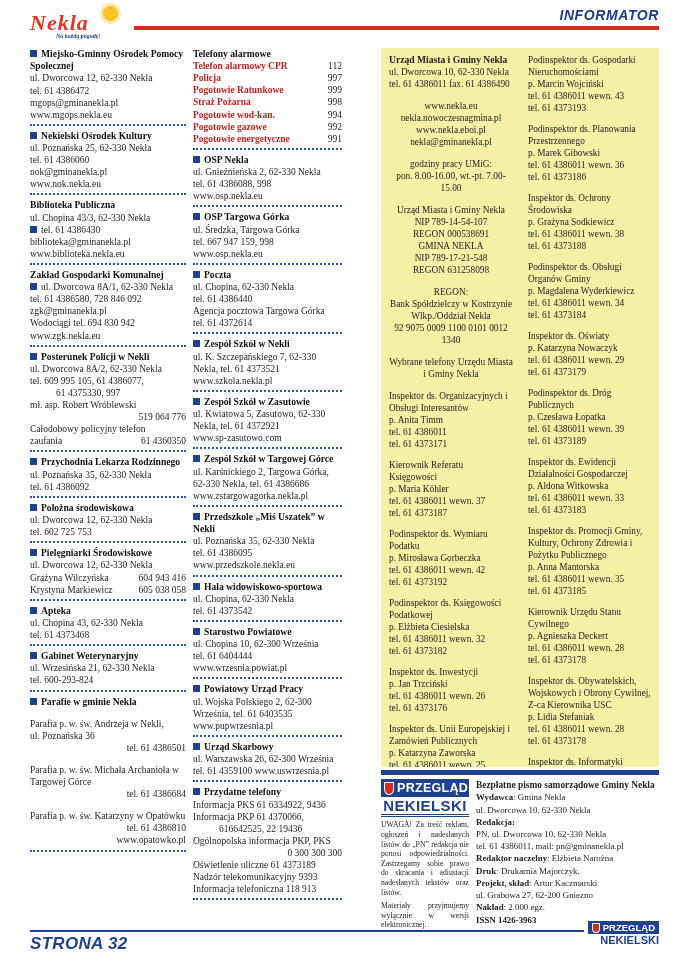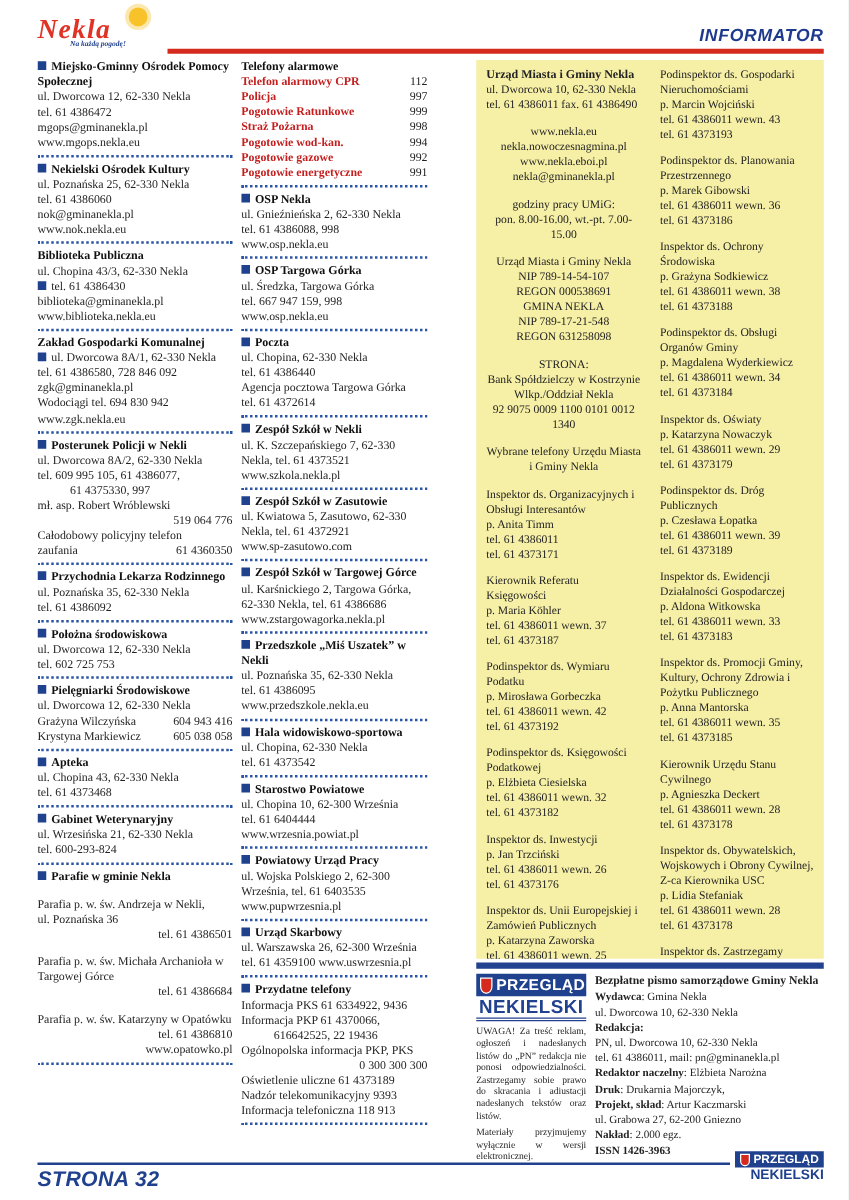--- a/index.html
+++ b/index.html
@@ -1,19 +1,19 @@
 <!DOCTYPE html>
 <html><head>
 <meta charset="utf-8">
 <style>
   html,body{margin:0;padding:0;background:#e8e8e8;}
   .page{width:679px;height:960px;background:#ffffff;position:relative;overflow:hidden;
         font-family:"Liberation Serif","DejaVu Serif",serif;color:#232323;}
   
-  .hdr{display:flex;align-items:flex-end;gap:10px;padding:7px 20px 0 30px;}
+  .hdr{display:flex;align-items:flex-start;gap:10px;padding:7px 20px 0 30px;}
   .nekla-logo{position:relative;width:94px;height:36px;flex:0 0 auto;}
   .nekla-sun{position:absolute;right:6px;top:-1px;width:15px;height:15px;border-radius:50%;
              background:#f8c22a;box-shadow:0 0 0 3px rgba(248,194,42,.38);}
   .nekla-script{position:absolute;left:0;top:3px;font-style:italic;font-weight:bold;
                 font-size:22px;color:#e03326;letter-spacing:1px;z-index:2;}
   .nekla-tag{position:absolute;left:26px;top:26px;font-size:6px;font-style:italic;
              font-weight:bold;color:#20418e;z-index:2;}
   .hdr-right{flex:1;}
   .hdr-title{text-align:right;font-weight:bold;font-style:italic;font-size:14px;
              color:#1e3a8c;letter-spacing:.6px;margin-bottom:3px;
@@ -329,21 +329,21 @@
             </div>
             <div class="center-block">
               <div class="line center">Urząd Miasta i Gminy Nekla</div>
               <div class="line center">NIP 789-14-54-107</div>
               <div class="line center">REGON 000538691</div>
               <div class="line center">GMINA NEKLA</div>
               <div class="line center">NIP 789-17-21-548</div>
               <div class="line center">REGON 631258098</div>
             </div>
             <div class="center-block">
-              <div class="line center">STRONA:</div>
+              <div class="line center">REGON:</div>
               <div class="line center">Bank Spółdzielczy w Kostrzynie</div>
               <div class="line center">Wlkp./Oddział Nekla</div>
               <div class="line center">92 9075 0009 1100 0101 0012 1340</div>
             </div>
             <div class="center-block">
               <div class="line center">Wybrane telefony Urzędu Miasta</div>
               <div class="line center">i Gminy Nekla</div>
             </div>
             <div class="staff">
               <div class="line">Inspektor ds. Organizacyjnych i Obsługi Interesantów</div>
@@ -437,21 +437,21 @@
               <div class="line">tel. 61 4386011 wewn. 28</div>
               <div class="line">tel. 61 4373178</div>
             </div>
             <div class="staff">
               <div class="line">Inspektor ds. Obywatelskich, Wojskowych i Obrony Cywilnej, Z-ca Kierownika USC</div>
               <div class="line">p. Lidia Stefaniak</div>
               <div class="line">tel. 61 4386011 wewn. 28</div>
               <div class="line">tel. 61 4373178</div>
             </div>
             <div class="staff">
-              <div class="line">Inspektor ds. Zastrzegamy</div>
+              <div class="line">Inspektor ds. Informatyki</div>
               <div class="line">p. Artur Kaczmarski</div>
               <div class="line">tel. 61 43 86 011 wewn. 27</div>
               <div class="line">tel. 61 43 73 177</div>
             </div>
           </div>
       </div>
       <div class="bottom-info">
         <div class="bi-left">
           <div class="pn-logo">
             <div class="pn-logo-top">

